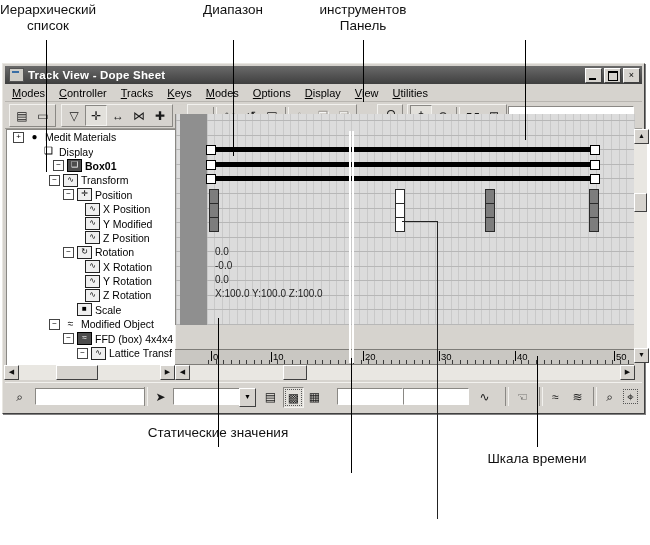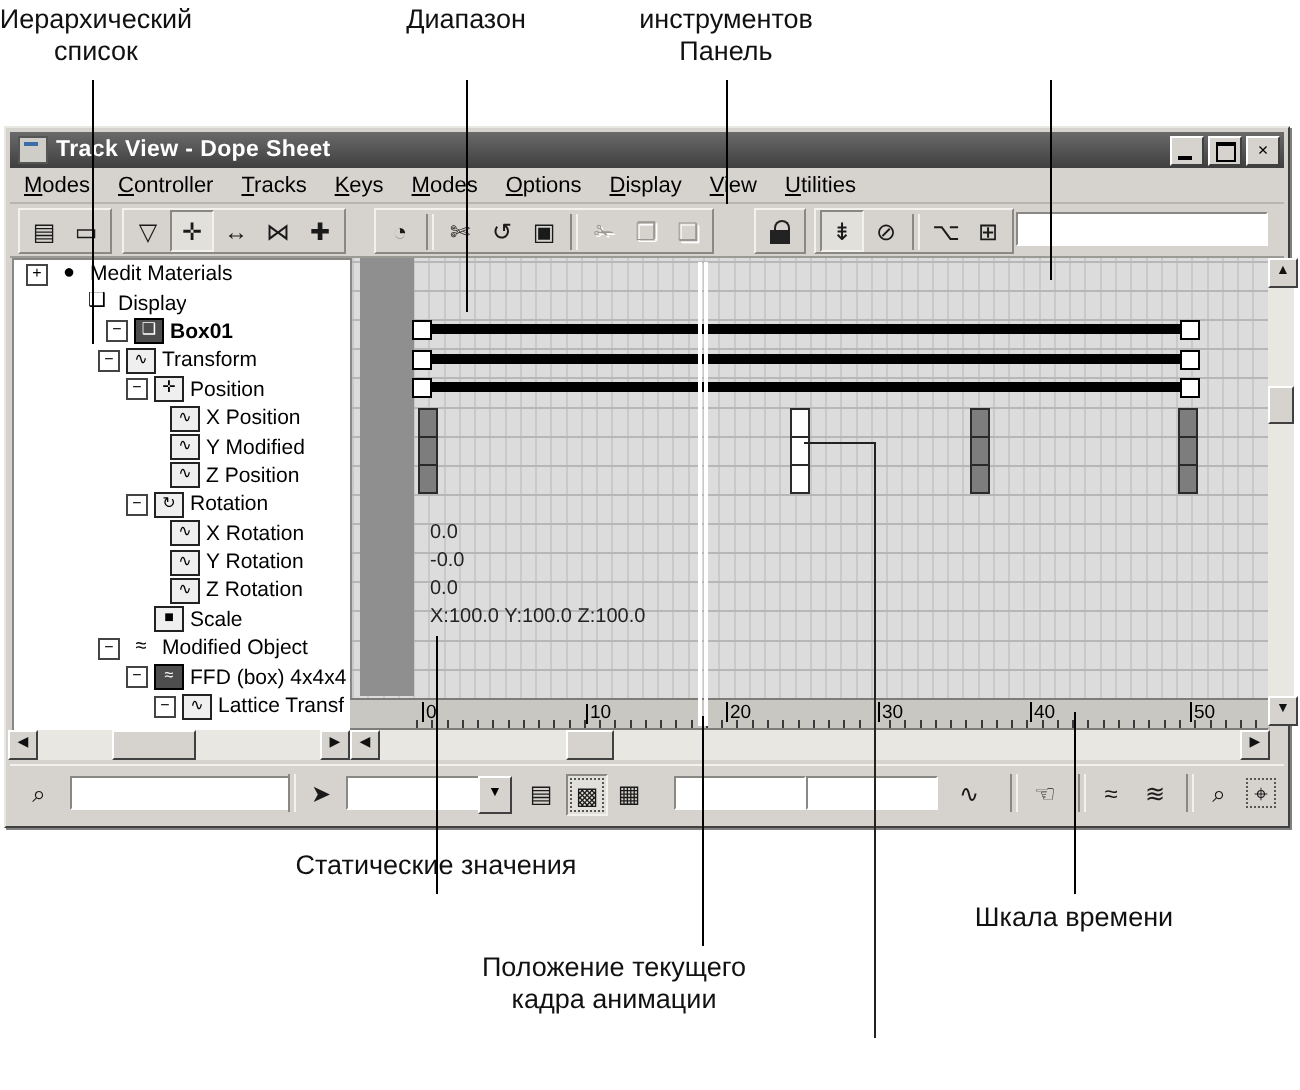--- a/index.html
+++ b/index.html
@@ -55,21 +55,21 @@
   .tog{width:9px;height:9px;border:1px solid #444;background:#fff;font-size:8px;line-height:7px;
        text-align:center;margin-right:3px;flex:0 0 auto;color:#000;}
   .ticon{width:13px;height:11px;border:1px solid #222;background:#efefef;font-size:8px;line-height:10px;
          text-align:center;margin-right:3px;flex:0 0 auto;overflow:hidden;}
   .ticon.plain{border-color:transparent;background:transparent;font-size:10px;}
   .ticon.hl{background:#4d4d4d;color:#fff;border-color:#000;}
   .tlabel{overflow:hidden;}
   .tlabel.sel{font-weight:bold;}
 
   
-  .editarea{position:absolute;left:172px;top:65px;width:459px;height:250px;
+  .editarea{position:absolute;left:172px;top:50px;width:459px;height:211px;
             background-color:#dcdcdc;
             background-image:repeating-linear-gradient(0deg,#b7b7b7 0 1px,transparent 1px 14.56px),
                              repeating-linear-gradient(90deg,#c9c9c9 0 1px,transparent 1px 7.63px);
             border-left:1px solid #8a8884;overflow:hidden;}
   .band{position:absolute;left:4px;top:0;width:27px;height:219px;background:#8f8f8f;}
   .rbar{position:absolute;left:33px;width:389px;height:5px;background:#000;}
   .rhandle{position:absolute;width:8px;height:8px;background:#fff;border:1px solid #000;}
   .key{position:absolute;width:8px;height:13px;background:#7d7d7d;border:1px solid #2a2a2a;}
   .key.selected{background:#fff;}
   .sval{position:absolute;left:39px;font-size:10px;color:#222;}
@@ -339,37 +339,37 @@
     </div>
 
     <div class="frameline"></div>
 
     <div class="ruler">
       <div class="ticks"></div>
       <div class="rlabel" style="left:36px;">
           <i></i>
           <span>0</span>
         </div>
-      <div class="rlabel" style="left:118px;align-items:center;">
+      <div class="rlabel" style="left:96px;align-items:center;">
           <i></i>
           <span>10</span>
         </div>
       <div class="rlabel" style="left:188px;">
           <i></i>
           <span>20</span>
         </div>
       <div class="rlabel" style="left:264px;justify-content:flex-end;">
           <i></i>
           <span>30</span>
         </div>
       <div class="rlabel" style="left:340px;">
           <i></i>
           <span>40</span>
         </div>
-      <div class="rlabel" style="left:420px;">
+      <div class="rlabel" style="left:439px;">
           <i></i>
           <span>50</span>
         </div>
     </div>
 
     <div class="vscroll">
       <div class="sbtn" style="top:0;"><span>▲</span></div>
       <div class="sthumb" style="top:64px;left:0;width:11px;height:17px;"></div>
       <div class="sbtn" style="bottom:0;"><span>▼</span></div>
     </div>
@@ -439,21 +439,17 @@
 
   <div class="vline" style="left:218px;top:318px;height:129px;"></div>
   <div class="vline" style="left:351px;top:358px;height:115px;"></div>
   <div class="hline" style="left:402px;top:221px;width:36px;"></div>
   <div class="vline" style="left:437px;top:221px;height:298px;background:#222;"></div>
   <div class="vline" style="left:537px;top:356px;height:91px;"></div>
 
   <div class="callout" style="left:118px;top:425px;width:200px;">
     <div>Статические значения</div>
   </div>
-  <div class="callout" style="left:216px;top:476px;width:182px;">
-    <div>Положение  текущего</div>
-    <div>кадра анимации</div>
-  </div>
   <div class="callout" style="left:457px;top:451px;width:160px;">
     <div>Шкала времени</div>
   </div>
 
 </div>
 
 </body></html>

